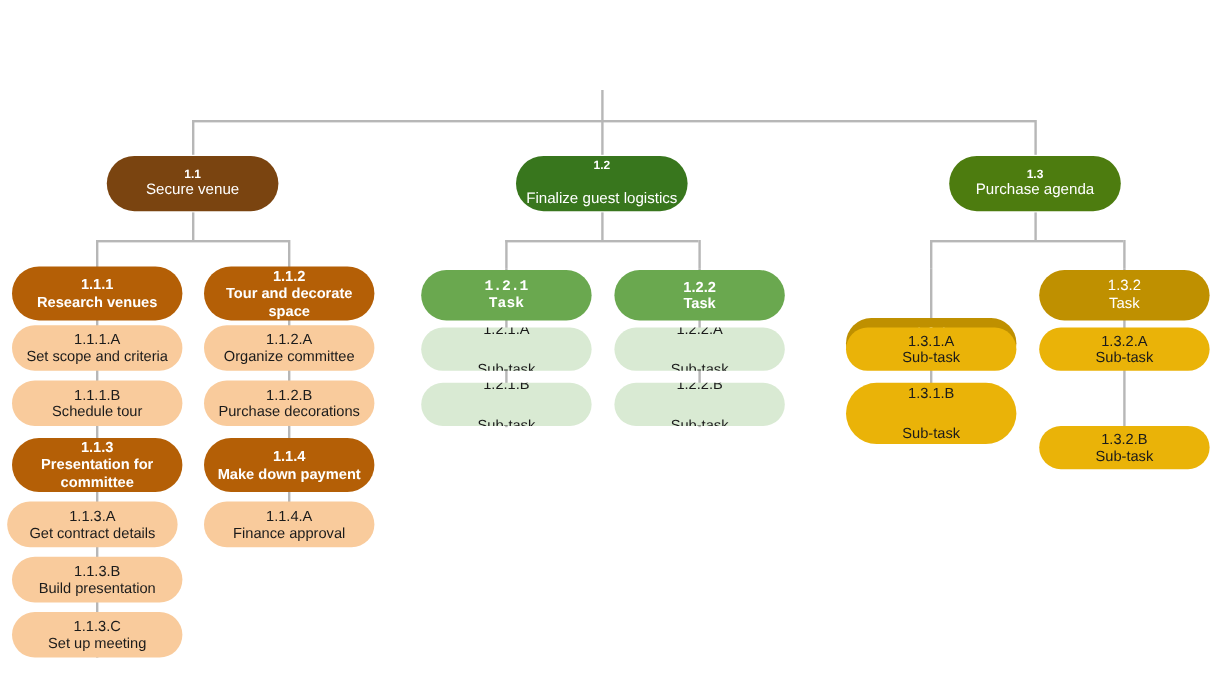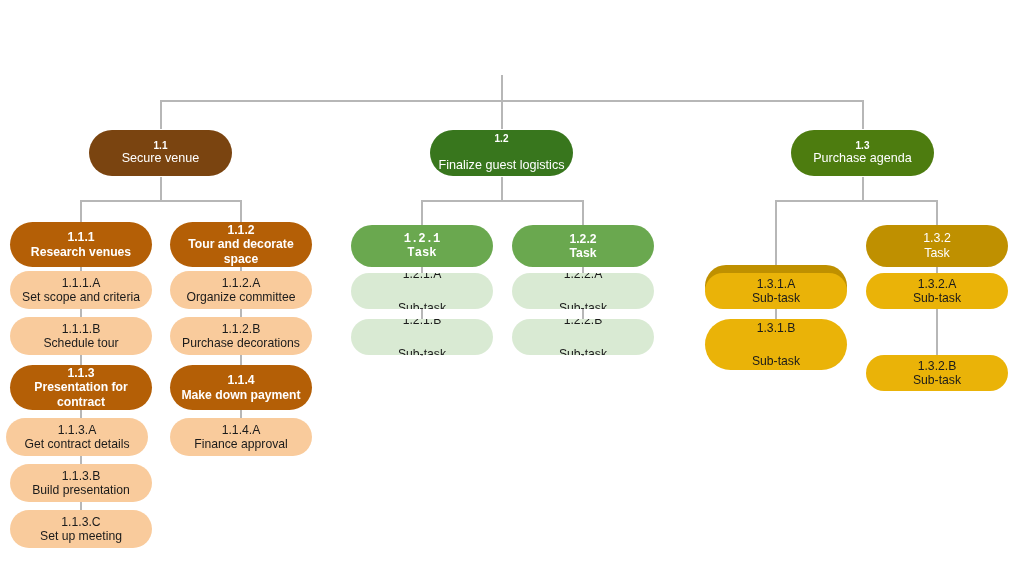--- a/index.html
+++ b/index.html
@@ -146,21 +146,21 @@
     <span class="nid">1.1.1.A</span>
     <span class="nlbl">Set scope and criteria</span>
   </div>
   <div class="node n-l4 c-brown-light" style="left:10px; top:317px; width:142px; height:38px;text-align:center;">
     <span class="nid">1.1.1.B</span>
     <span class="nlbl">Schedule tour</span>
   </div>
 
   <div class="node n-l3 c-brown-mid" style="left:10px; top:365px; width:142px; height:45px;">
     <span class="nid">1.1.3</span>
-    <span class="nlbl">Presentation for contract</span>
+    <span class="nlbl">Presentation for committee</span>
   </div>
   <div class="node n-l4 c-brown-light" style="left:6px; top:418px; width:142px; height:38px;">
     <span class="nid">1.1.3.A</span>
     <span class="nlbl">Get contract details</span>
   </div>
   <div class="node n-l4 c-brown-light" style="left:10px; top:464px; width:142px; height:38px;">
     <span class="nid">1.1.3.B</span>
     <span class="nlbl">Build presentation</span>
   </div>
   <div class="node n-l4 c-brown-light" style="left:10px; top:510px; width:142px; height:38px;">

